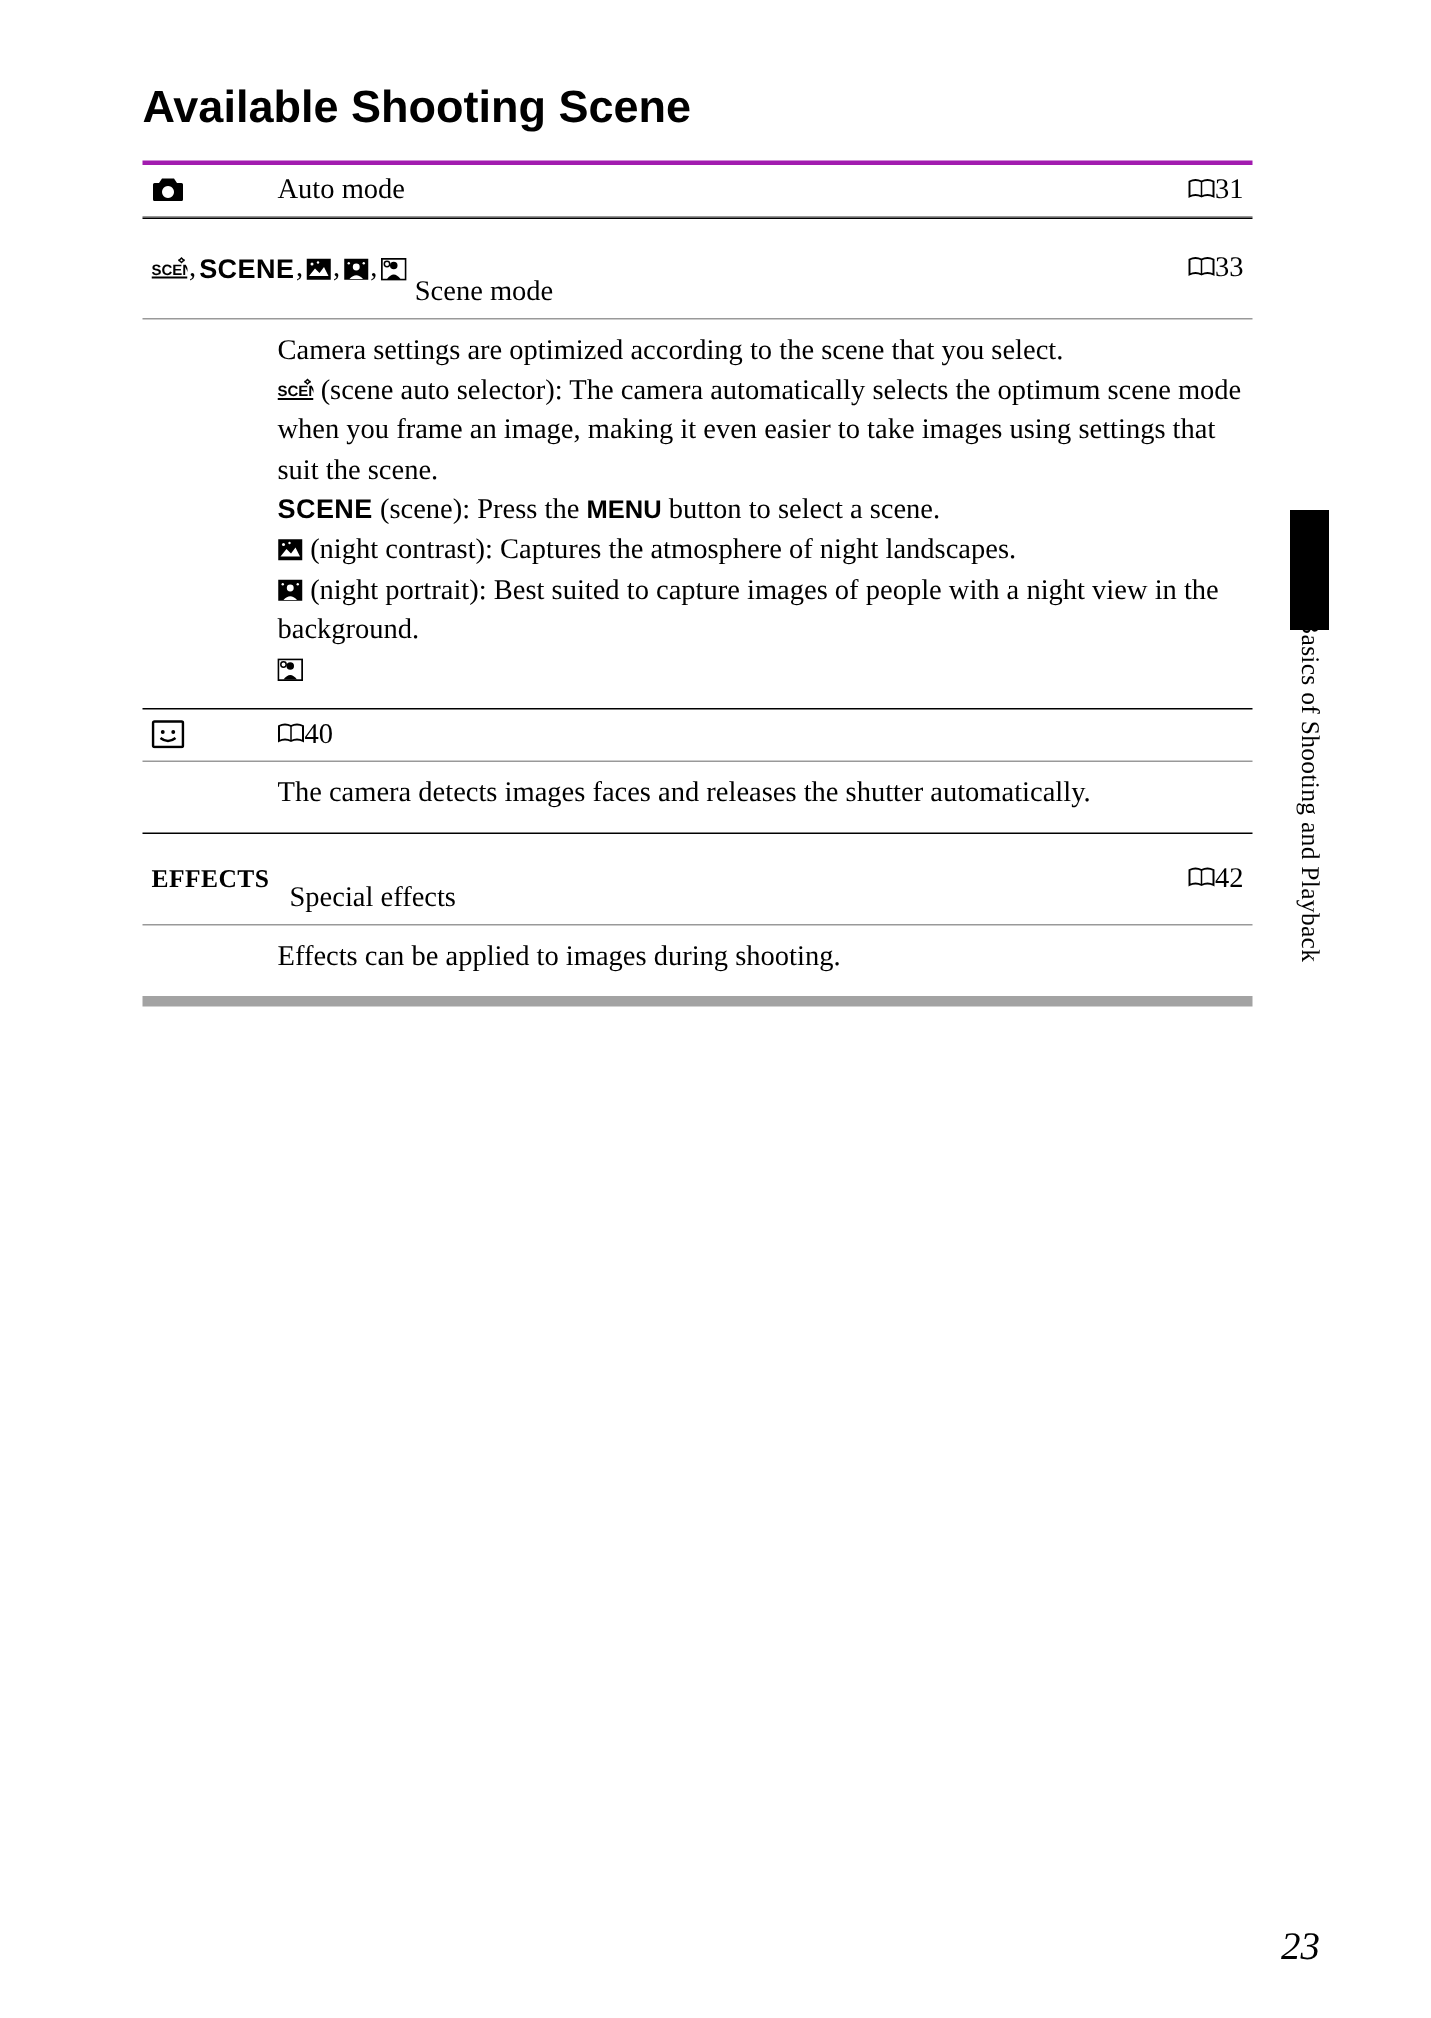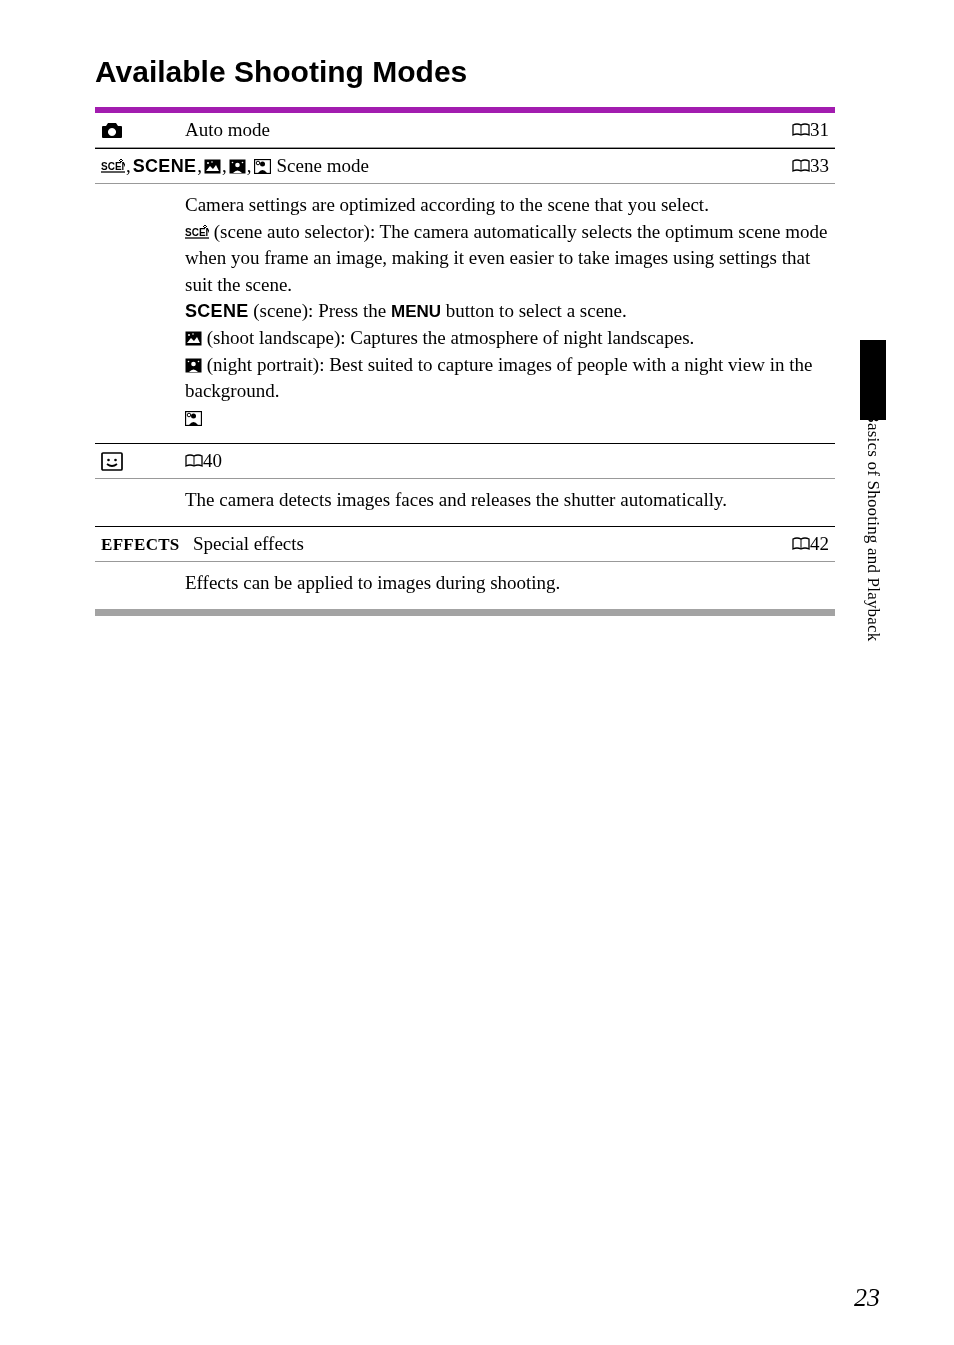--- a/index.html
+++ b/index.html
@@ -27,21 +27,21 @@
     }
     .mode-header {
       display: flex;
       align-items: center;
       border-top: 1px solid #000;
       border-bottom: 1px solid #999;
       padding: 6px 0;
       font-size: 19px;
     }
     .mode-header.first {
-      border-top: 6px solid #a21caf;
+      border-top: 3px solid #a21caf;
     }
     .mode-icon-col {
       width: 90px;
       flex-shrink: 0;
       padding-left: 6px;
       font-weight: bold;
     }
     .mode-title {
       flex: 1;
     }
@@ -124,21 +124,21 @@
       vertical-align: -2px;
     }
     .smartp-icon { display: inline-block; vertical-align: -4px; }
     .comma { margin: 0 2px 0 1px; }
     .bottom-border { border-bottom: 7px solid #a3a3a3; }
   </style>
 </head>
 <body>
 
 <div class="page">
-  <h1>Available Shooting Modes</h1>
+  <h1>Available Shooting Scene</h1>
 
   <div class="mode-table">
 
     <div class="mode-header first">
       <div class="mode-icon-col">
         <svg class="camera-icon" width="22" height="18" viewBox="0 0 22 18">
             <path d="M2 5 h3 l2 -3 h8 l2 3 h3 a1 1 0 0 1 1 1 v10 a1 1 0 0 1 -1 1 h-18 a1 1 0 0 1 -1 -1 v-10 a1 1 0 0 1 1 -1 z M11 7 a4 4 0 1 0 0.01 0 z" fill="#000"></path>
             <circle cx="11" cy="11" r="2.2" fill="#fff"></circle>
           </svg>
       </div>
@@ -176,21 +176,21 @@
               <circle cx="3.5" cy="3.5" r="0.8" fill="#fff"></circle>
               <circle cx="13.5" cy="3.5" r="0.8" fill="#fff"></circle>
             </svg>
             <span class="comma">,</span>
           <svg class="small-mode-icon" width="17" height="15" viewBox="0 0 17 15">
               <rect x="0.5" y="0.5" width="16" height="14" fill="none" stroke="#000" stroke-width="1.3"></rect>
               <circle cx="8.5" cy="5" r="2.5" fill="#000"></circle>
               <path d="M4 14 Q8.5 8 13 14 z" fill="#000"></path>
               <circle cx="4" cy="4" r="1.8" fill="none" stroke="#000" stroke-width="1"></circle>
             </svg>
-          <span style="margin-left:6px;">Scene mode</span>
+          <span style="margin-left:6px;margin-top:32px;">Scene mode</span>
         </div>
         <div style="flex:1"></div>
         <div class="mode-ref">
           <svg class="book-icon" width="18" height="14" viewBox="0 0 18 14">
               <path d="M1 2 Q5 0 9 2 Q13 0 17 2 V12 Q13 10 9 12 Q5 10 1 12 Z" fill="none" stroke="#000" stroke-width="1.3"></path>
               <line x1="9" y1="2" x2="9" y2="12" stroke="#000" stroke-width="1"></line>
             </svg><span>33</span>
         </div>
       </div>
     </div>
@@ -200,21 +200,21 @@
           <text x="0" y="12" font-family="Arial" font-size="10" font-weight="bold">SCENE</text>
           <path d="M18 3 l2 -2 l2 2 M18 2 l2 2 l2 -2" stroke="#000" stroke-width="1" fill="none"></path>
           <line x1="0" y1="14" x2="24" y2="14" stroke="#000" stroke-width="1.3"></line>
         </svg><span> (scene auto selector): The camera automatically selects the optimum scene mode when you frame an image, making it even easier to take images using settings that suit the scene.</span><br>
       <span class="scene-word">SCENE</span><span> (scene): Press the </span><span class="menu-word">MENU</span><span> button to select a scene.</span><br>
       <svg class="small-mode-icon" width="17" height="15" viewBox="0 0 17 15">
           <rect x="0.5" y="0.5" width="16" height="14" fill="#000"></rect>
           <path d="M2 12 l4 -5 l3 3 l3 -4 l3 6 z" fill="#fff"></path>
           <circle cx="4" cy="4" r="1" fill="#fff"></circle>
           <circle cx="8" cy="3" r="0.8" fill="#fff"></circle>
-        </svg><span> (shoot landscape): Captures the atmosphere of night landscapes.</span><br>
+        </svg><span> (night contrast): Captures the atmosphere of night landscapes.</span><br>
       <svg class="small-mode-icon" width="17" height="15" viewBox="0 0 17 15">
           <rect x="0.5" y="0.5" width="16" height="14" fill="#000"></rect>
           <circle cx="8.5" cy="6" r="2.3" fill="#fff"></circle>
           <path d="M4 14 Q8.5 9 13 14 z" fill="#fff"></path>
           <circle cx="3.5" cy="3.5" r="0.8" fill="#fff"></circle>
           <circle cx="13.5" cy="3.5" r="0.8" fill="#fff"></circle>
         </svg><span> (night portrait): Best suited to capture images of people with a night view in the background.</span><br>
       <svg class="small-mode-icon" width="17" height="15" viewBox="0 0 17 15">
           <rect x="0.5" y="0.5" width="16" height="14" fill="none" stroke="#000" stroke-width="1.3"></rect>
           <circle cx="8.5" cy="5" r="2.5" fill="#000"></circle>
@@ -240,21 +240,21 @@
       </div>
     </div>
     <div class="mode-body">
       <span>The camera detects images faces and releases the shutter automatically.</span>
     </div>
 
     <div class="mode-header">
       <div class="mode-icon-col">
         <span class="effects-word">EFFECTS</span>
       </div>
-      <div class="mode-title" style="padding-left:8px;">Special effects</div>
+      <div class="mode-title" style="padding-left:8px;margin-top:26px;">Special effects</div>
       <div class="mode-ref">
         <svg class="book-icon" width="18" height="14" viewBox="0 0 18 14">
             <path d="M1 2 Q5 0 9 2 Q13 0 17 2 V12 Q13 10 9 12 Q5 10 1 12 Z" fill="none" stroke="#000" stroke-width="1.3"></path>
             <line x1="9" y1="2" x2="9" y2="12" stroke="#000" stroke-width="1"></line>
           </svg><span>42</span>
       </div>
     </div>
     <div class="mode-body bottom-border">
       <span>Effects can be applied to images during shooting.</span>
     </div>

